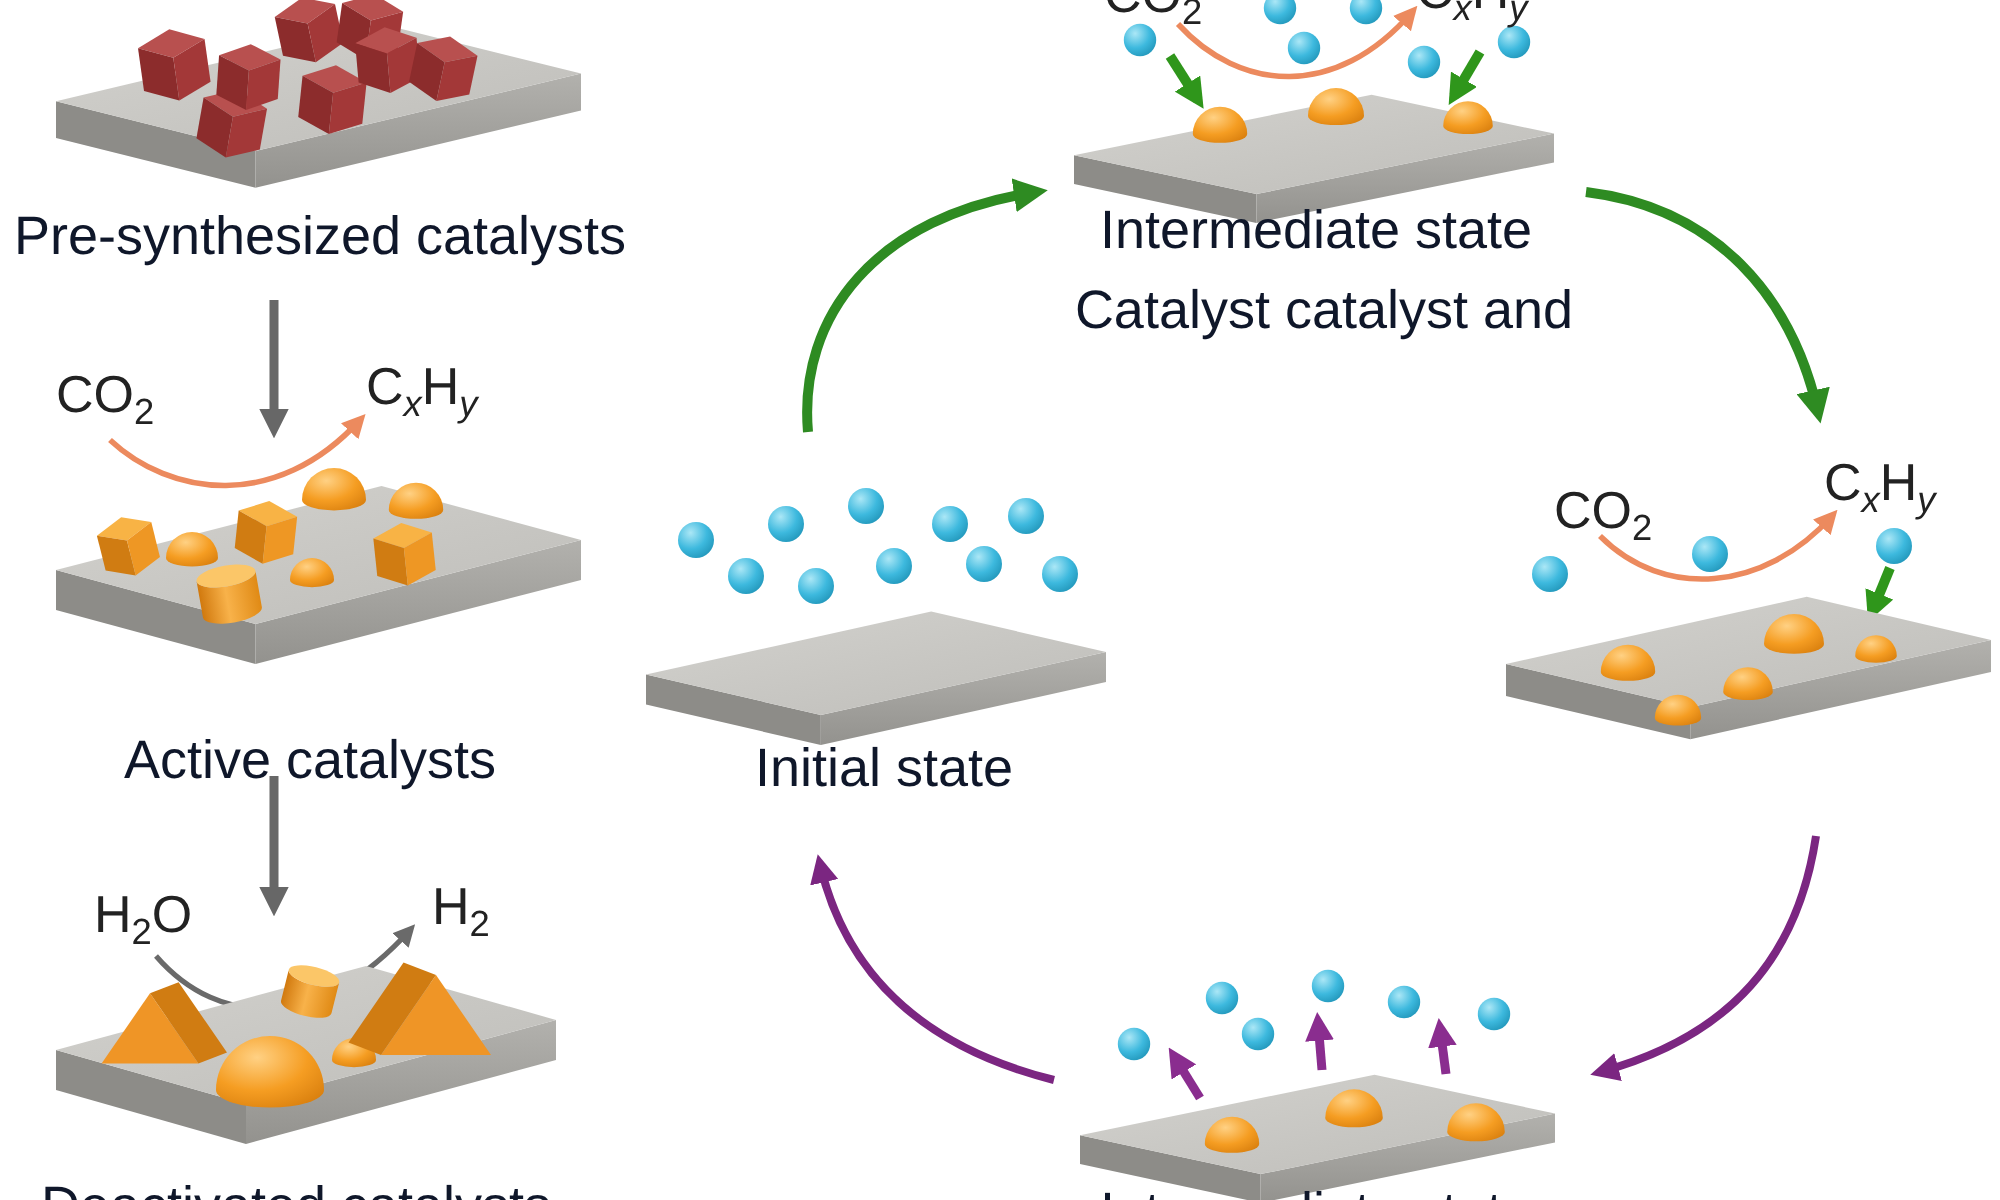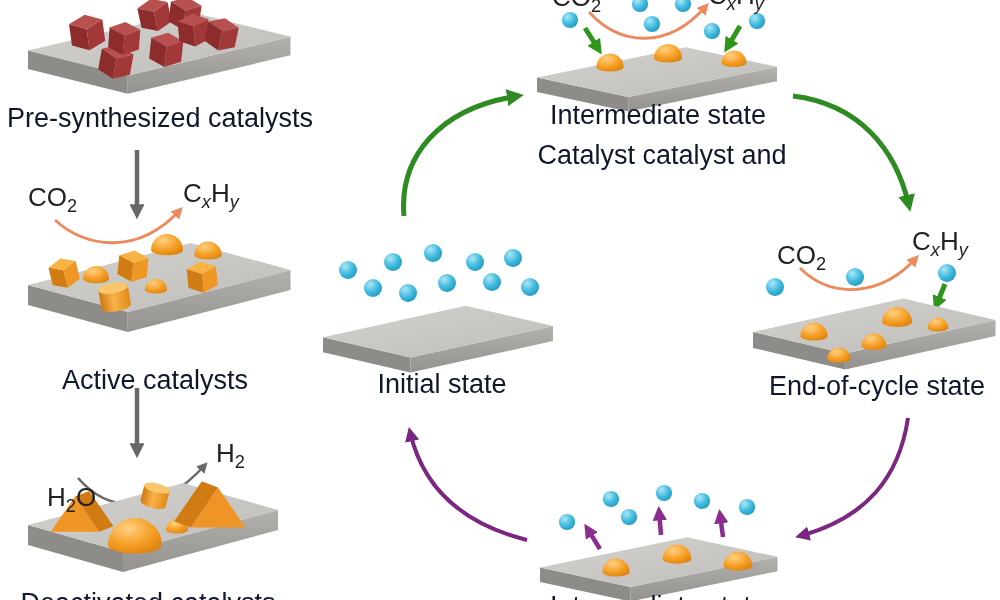--- a/index.html
+++ b/index.html
@@ -230,29 +230,28 @@
     <line x1="600" y1="549" x2="587" y2="528" stroke="#8a2d8f" stroke-width="4.5" marker-end="url(#ahPurpleB)"></line>
     <line x1="661" y1="535" x2="659" y2="511" stroke="#8a2d8f" stroke-width="4.5" marker-end="url(#ahPurpleB)"></line>
     <line x1="723" y1="537" x2="720" y2="514" stroke="#8a2d8f" stroke-width="4.5" marker-end="url(#ahPurpleB)"></line>
   </g>
 </svg>
 
   <div class="lbl" style="left:160px;top:104px;">Pre-synthesized catalysts</div>
   <div class="chem" style="left:28px;top:184px;">CO<sub>2</sub></div>
   <div class="chem" style="left:183px;top:180px;">C<sub class="var">x</sub>H<sub class="var">y</sub></div>
   <div class="lbl" style="left:155px;top:346px;margin-top:20px;">Active catalysts</div>
-  <div class="chem" style="left:47px;top:444px;margin-top:40px;">H<sub>2</sub>O</div>
+  <div class="chem" style="left:47px;top:444px;">H<sub>2</sub>O</div>
   <div class="chem" style="left:216px;top:440px;">H<sub>2</sub></div>
   <div class="lbl" style="left:148px;top:589px;">Deactivated catalysts</div>
 
   <div class="chem" style="left:552px;top:-16px;">CO<sub>2</sub></div>
   <div class="chem" style="left:708px;top:-18px;">C<sub class="var">x</sub>H<sub class="var">y</sub></div>
   <div class="lbl" style="left:658px;top:101px;">Intermediate state</div>
   <div class="lbl" style="left:662px;top:141px;">Catalyst catalyst and</div>
 
   <div class="lbl" style="left:442px;top:370px;">Initial state</div>
 
   <div class="chem" style="left:777px;top:242px;">CO<sub>2</sub></div>
   <div class="chem" style="left:912px;top:228px;">C<sub class="var">x</sub>H<sub class="var">y</sub></div>
-  <div class="lbl" style="left:877px;top:372px;">End-of-cycle state</div>
 
   <div class="lbl" style="left:658px;top:592px;">Intermediate state</div>
 </div>
 
 </body></html>

